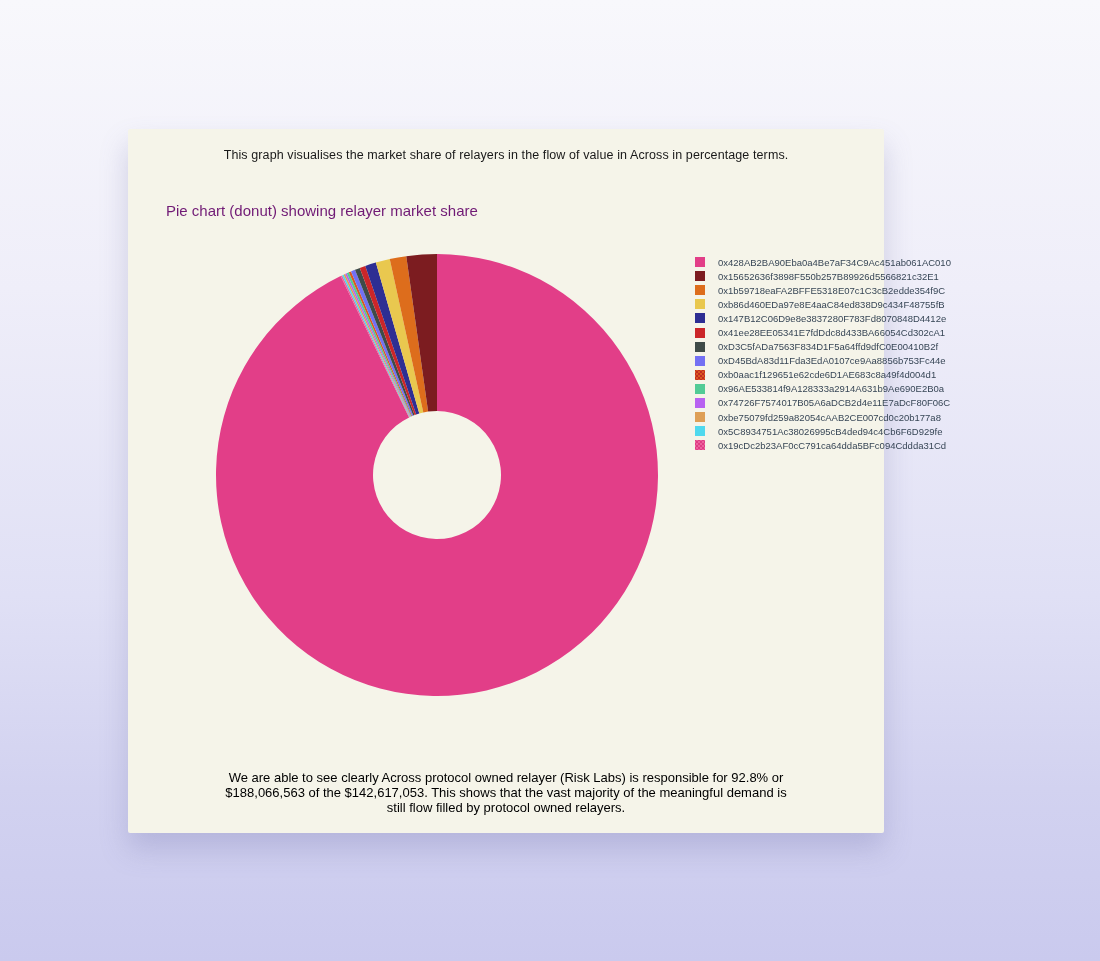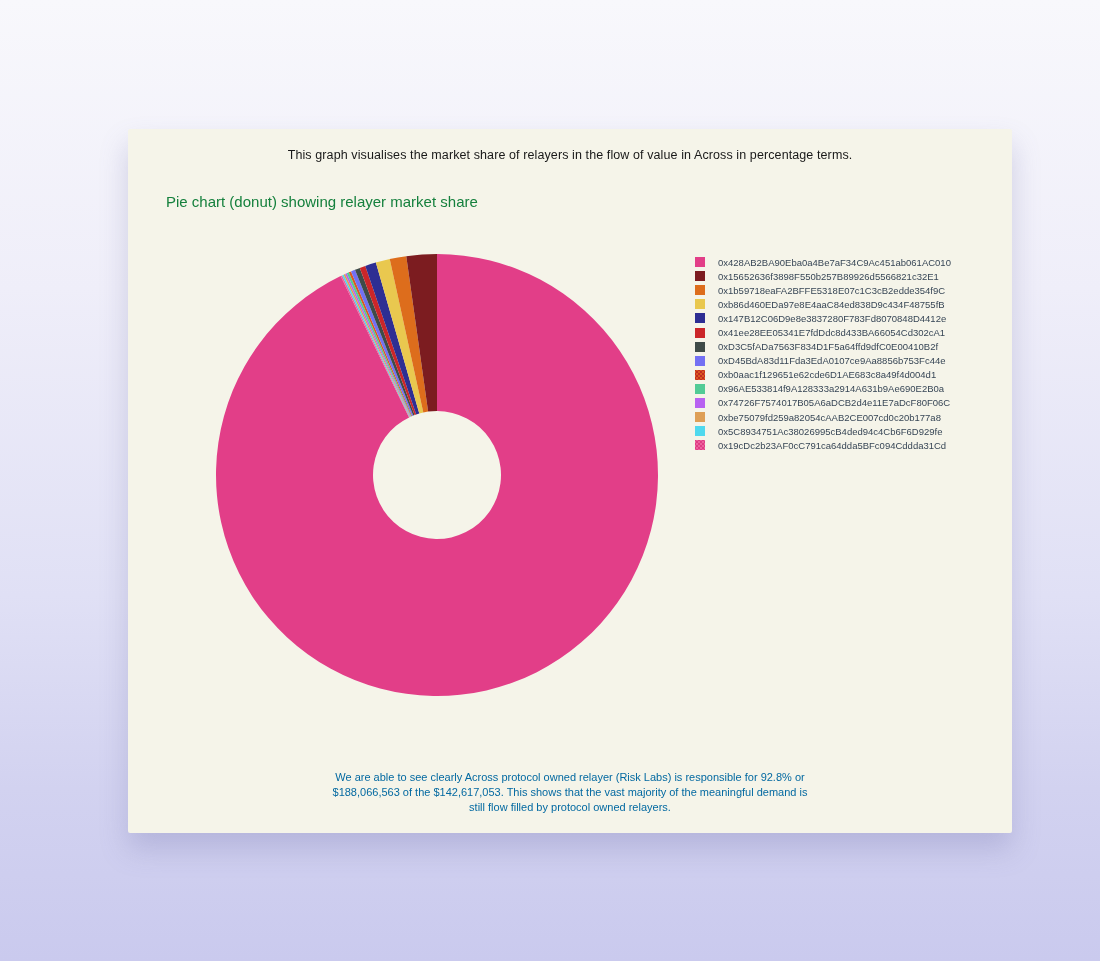--- a/index.html
+++ b/index.html
@@ -3,45 +3,45 @@
 <meta charset="utf-8">
 <style>
   html,body{margin:0;padding:0;}
   body{
     width:1100px;height:961px;overflow:hidden;
     font-family:"Liberation Sans",sans-serif;
     background:linear-gradient(180deg,#F8F8FC 0%,#EFEEF9 30%,#E0E0F5 62%,#D2D2F0 82%,#CACAEE 100%);
     position:relative;
   }
   .card{
-    position:absolute;left:128px;top:129px;width:884px;height:704px;
+    position:absolute;left:128px;top:129px;width:756px;height:704px;
     background:#F5F4E9;border-radius:2px;
     box-shadow:0 16px 28px rgba(110,110,170,0.28);
   }
   .description{
     position:absolute;left:0;top:19px;width:100%;
     text-align:center;font-size:12.5px;color:#191919;letter-spacing:0.1px;
   }
   .chart-title{
-    position:absolute;left:38px;top:64px;
-    font-size:15px;color:#15803d;
+    position:absolute;left:38px;top:73px;
+    font-size:15px;color:#701a75;
   }
   .donut-wrap{position:absolute;left:81px;top:118px;width:456px;height:456px;}
   .legend{position:absolute;left:567px;top:126px;}
   .legend-row{display:flex;align-items:center;height:14.1px;}
   .swatch{
     width:10px;height:10px;flex:0 0 10px;margin-right:13px;
     display:inline-block;
   }
   .legend-label{
     font-size:9.5px;color:#374656;white-space:nowrap;letter-spacing:0px;
   }
   .caption{
     position:absolute;left:0;top:641px;width:100%;
-    text-align:center;font-size:11px;line-height:15.2px;color:#0369a1;
+    text-align:center;font-size:13px;line-height:15.2px;color:#000000;
   }
 </style>
 </head>
 <body>
 
 <div class="card">
 
   <div class="description">This graph visualises the market share of relayers in the flow of value in Across in percentage terms.</div>
 
   <div class="chart-title">Pie chart (donut) showing relayer market share</div>

